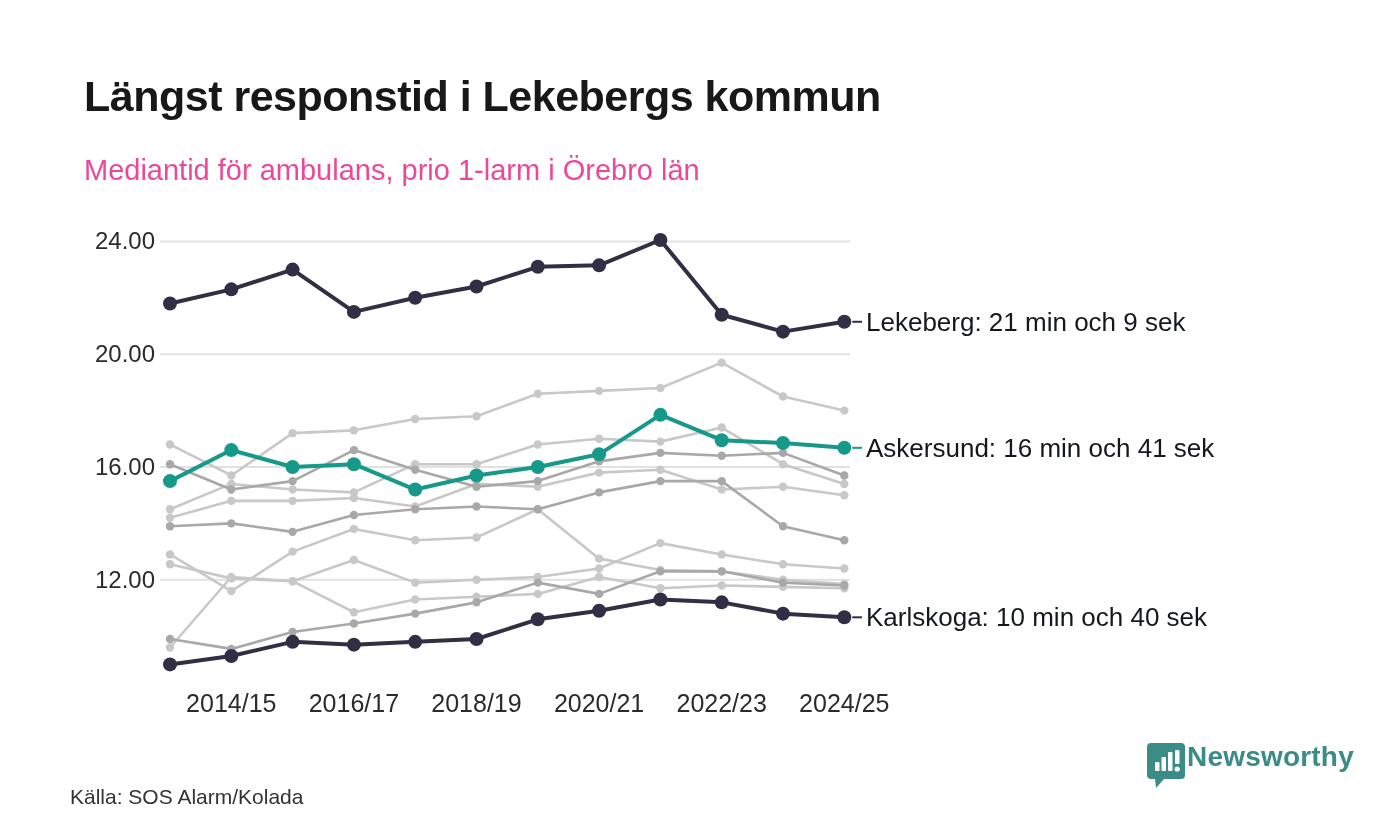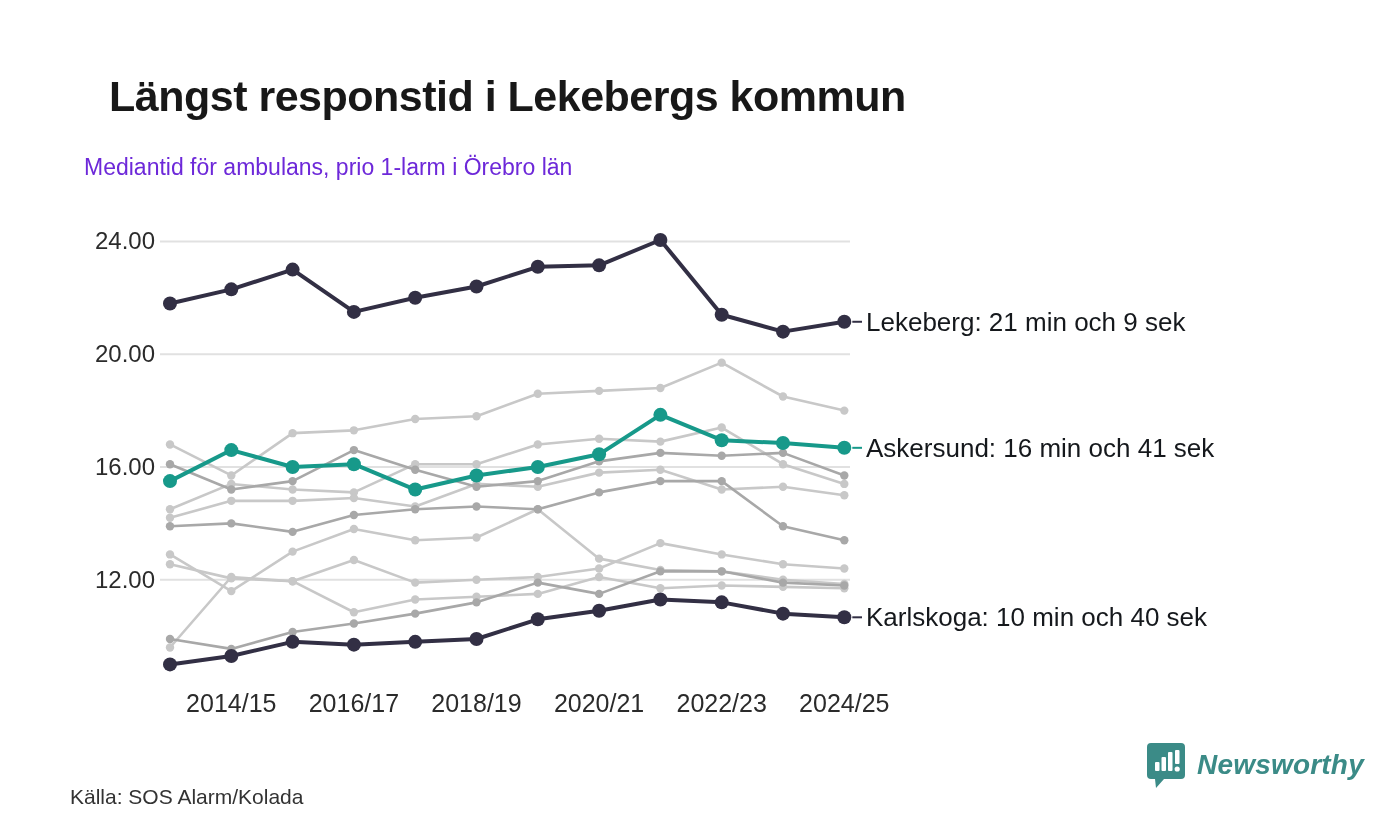--- a/index.html
+++ b/index.html
@@ -2,31 +2,31 @@
 <html><head>
 <meta charset="utf-8">
 <style>
   html,body{margin:0;padding:0;background:#ffffff;}
   .canvas{
     position:relative;width:1400px;height:840px;background:#ffffff;overflow:hidden;
     font-family:"Liberation Sans","DejaVu Sans",sans-serif;
   }
   .title{
     position:absolute;left:84px;top:72px;font-size:43px;font-weight:800;
-    color:#181818;letter-spacing:-0.5px;margin-left:25px;
+    color:#181818;letter-spacing:-0.5px;
   }
   .subtitle{
-    position:absolute;left:84px;top:154px;font-size:23px;font-weight:400;color:#6d28d9;
+    position:absolute;left:84px;top:154px;font-size:29px;font-weight:400;color:#ec4899;
   }
   .chart-wrap{position:absolute;left:0;top:0;width:1400px;height:840px;}
   .source{
     position:absolute;left:70px;top:750px;font-size:21px;color:#333333;margin-top:35px;
   }
   .brand{
-    position:absolute;left:1147px;top:741px;display:flex;align-items:center;gap:10px;font-style:italic;
+    position:absolute;left:1147px;top:741px;display:flex;align-items:flex-start;
   }
   .brand-text{
     font-size:28px;font-weight:700;color:#3b8b87;letter-spacing:0.2px;
   }
 </style>
 </head>
 <body>
 
 <div class="canvas">
   <div class="title">Längst responstid i Lekebergs kommun</div>

